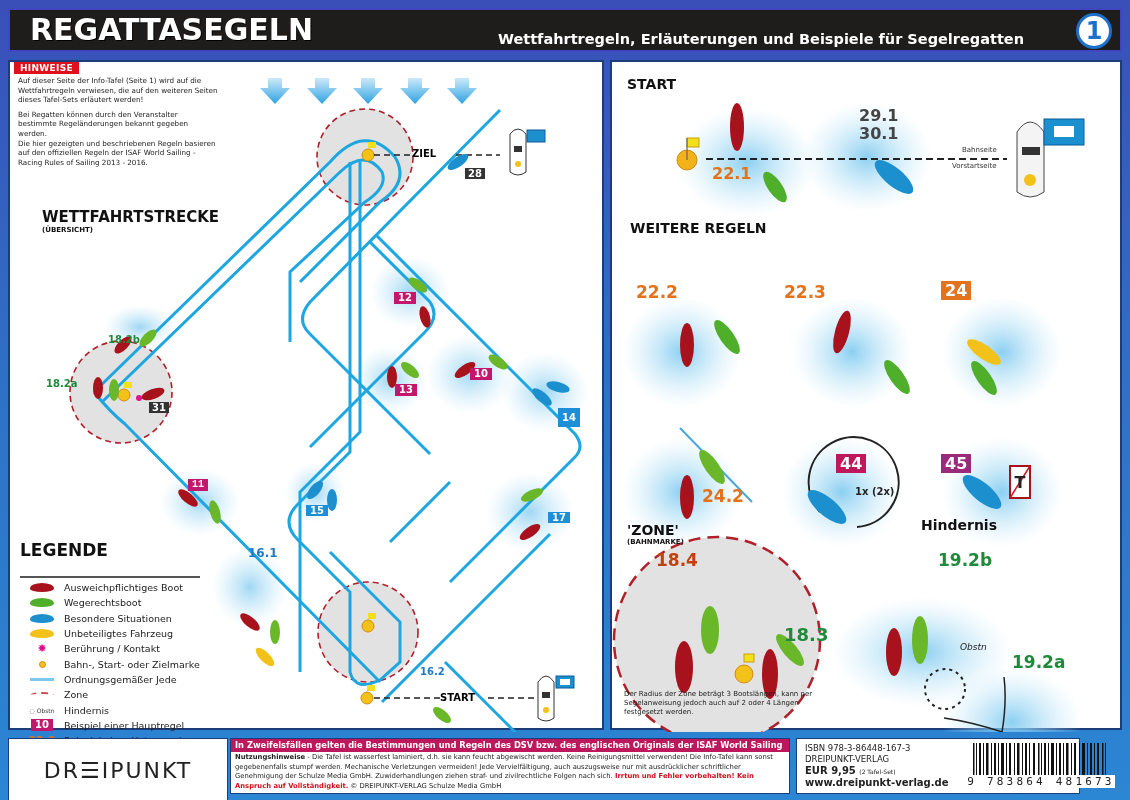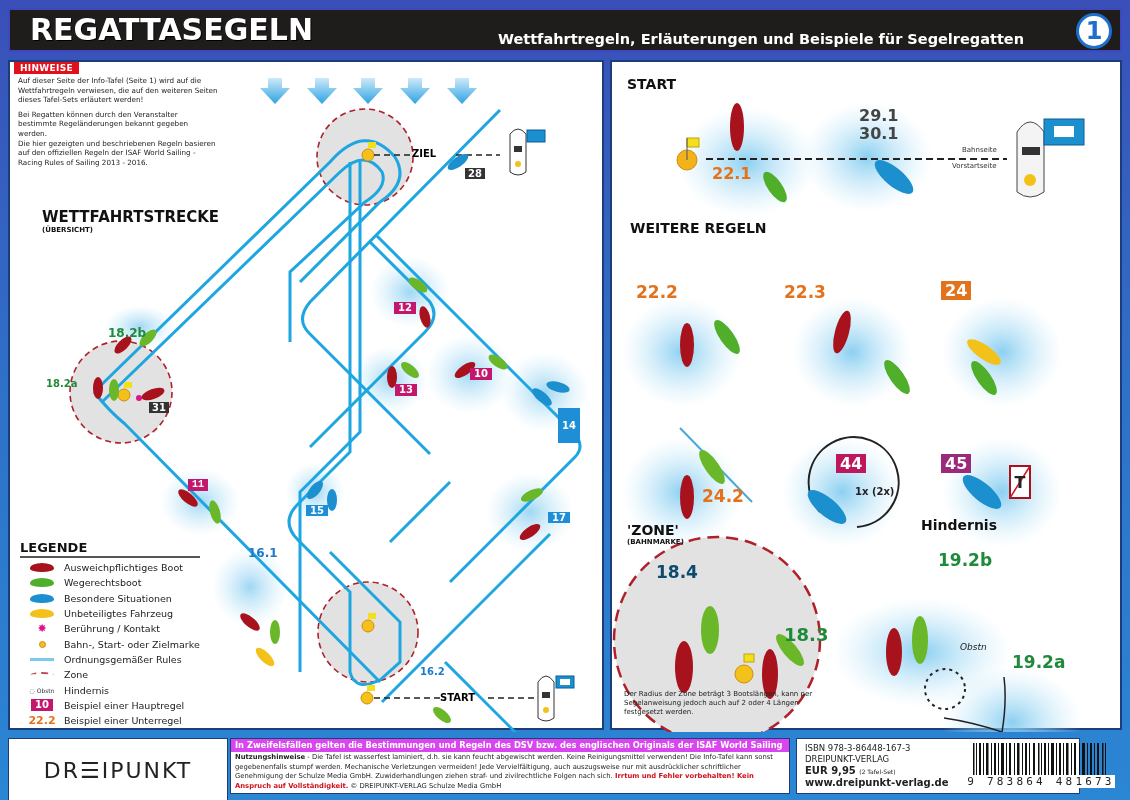--- a/index.html
+++ b/index.html
@@ -35,42 +35,42 @@
     position: absolute; left: 4px; top: 0px; background: #e0101d; color: #fff;
     font-weight: bold; font-size: 9px; padding: 1px 6px; letter-spacing: 0.3px; text-align: center;
   }
   .hinweise-text {
     position: absolute; left: 8px; top: 14px; width: 200px; font-size: 7.2px; line-height: 9.6px; color: #222;
   }
   .hinweise-text p { margin-bottom: 5px; }
   .section-title { position: absolute; font-weight: bold; color: #111; }
   .section-sub { position: absolute; font-weight: bold; font-size: 7px; color: #111; }
   .legend { position: absolute; left: 10px; top: 478px; width: 180px; }
-  .legend-title { font-weight: bold; font-size: 13px; color: #111; border-bottom: 2px solid #555; padding-bottom: 1px; margin-bottom: 2px; }
+  .legend-title { font-weight: bold; font-size: 17px; color: #111; border-bottom: 2px solid #555; padding-bottom: 16px; margin-bottom: 2px; }
   .legend-row { display: flex; align-items: center; height: 15.3px; }
   .legend-sym { width: 44px; display: flex; justify-content: center; align-items: center; }
   .legend-label { font-size: 9.5px; color: #222; }
   .boat-sym { width: 24px; height: 9px; border-radius: 50% 50% 50% 50% / 60% 60% 40% 40%; }
   .badge-main { background: #c2176d; color: #fff; font-weight: bold; font-size: 10px; padding: 0 4px; line-height: 12px; }
   .badge-sub { color: #e3721c; font-weight: bold; font-size: 11px; }
   .svg-layer { position: absolute; left: 0; top: 0; }
   .lbl { position: absolute; font-weight: bold; }
   .footer {
     position: absolute; left: 8px; top: 738px; width: 1114px; height: 56px;
   }
   .footer-logo {
     position: absolute; left: 0; top: 0; width: 220px; height: 64px; background: #fff;
     border: 1px solid #1b3d7a; display: flex; align-items: center; justify-content: center;
     font-size: 22px; color: #222; letter-spacing: 2px; font-family: "DejaVu Sans", sans-serif;
   }
   .footer-center {
     position: absolute; left: 222px; top: 0; width: 560px; height: 56px; background: #fff; border: 1px solid #1b3d7a;
   }
   .footer-headline {
-    background: #d946ef; color: #fff; font-weight: bold; font-size: 8.3px; padding: 1px 4px; height: 13px; line-height: 11px;
+    background: #be185d; color: #fff; font-weight: bold; font-size: 8.3px; padding: 1px 4px; height: 13px; line-height: 11px;
   }
   .footer-body { font-size: 6.8px; line-height: 9.5px; color: #222; padding: 1px 4px; }
   .footer-body .bold { font-weight: bold; }
   .footer-body .red { font-weight: bold; color: #d0101d; }
   .footer-right {
     position: absolute; left: 788px; top: 0; width: 284px; height: 56px; background: #fff; border: 1px solid #1b3d7a;
   }
   .isbn-block { position: absolute; left: 8px; top: 4px; font-size: 8.5px; line-height: 11px; color: #222; }
   .isbn-block .price { font-weight: bold; font-size: 10px; }
   .isbn-block .price small { font-weight: normal; font-size: 6px; }
@@ -211,27 +211,27 @@
       <ellipse cx="255" cy="595" rx="12" ry="5" transform="rotate(45 255 595)" fill="#f2c21a"></ellipse>
       <ellipse cx="305" cy="428" rx="11" ry="5" transform="rotate(-50 305 428)" fill="#1c8fcf"></ellipse>
       <ellipse cx="322" cy="438" rx="5" ry="11" fill="#1c8fcf"></ellipse>
       <ellipse cx="432" cy="653" rx="11" ry="5" transform="rotate(40 432 653)" fill="#6ab82a"></ellipse>
       <ellipse cx="425" cy="684" rx="11" ry="5" transform="rotate(-40 425 684)" fill="#a8121c"></ellipse>
     </g>
   </svg>
 
   <div class="lbl" style="left:402px; top:86px; font-size:10px;">ZIEL</div>
   <div class="lbl" style="left:455px; top:106px; font-size:10px; background:#333; color:#fff; padding:0 3px;">28</div>
-  <div class="lbl" style="left:98px; top:264px; font-size:12px; color:#1f8a3a;">18.2b</div>
+  <div class="lbl" style="left:98px; top:272px; font-size:10px; color:#1f8a3a;">18.2b</div>
   <div class="lbl" style="left:36px; top:316px; font-size:10px; color:#1f8a3a;">18.2a</div>
   <div class="lbl" style="left:139px; top:340px; font-size:10px; background:#333; color:#fff; padding:0 3px;">31</div>
-  <div class="lbl badge-main" style="left:384px; top:240px;text-align:center;">12</div>
+  <div class="lbl badge-main" style="left:384px; top:230px;text-align:center;">12</div>
   <div class="lbl badge-main" style="left:385px; top:322px;">13</div>
   <div class="lbl badge-main" style="left:460px; top:306px;">10</div>
-  <div class="lbl" style="left:548px; top:346px; font-size:10px; background:#1e8fd6; color:#fff; padding:12px 4px;">14</div>
+  <div class="lbl" style="left:548px; top:346px; font-size:10px; background:#1e8fd6; color:#fff; padding:4px 4px;">14</div>
   <div class="lbl badge-main" style="left:178px; top:417px;font-family:Liberation Mono, monospace;">11</div>
   <div class="lbl" style="left:296px; top:443px; font-size:10px; background:#1e8fd6; color:#fff; padding:0 4px;">15</div>
   <div class="lbl" style="left:538px; top:450px; font-size:10px; background:#1e8fd6; color:#fff; padding:0 4px;">17</div>
   <div class="lbl" style="left:238px; top:484px; font-size:12px; color:#1e7ac8;">16.1</div>
   <div class="lbl" style="left:410px; top:604px; font-size:10px; color:#1e7ac8;">16.2</div>
   <div class="lbl" style="left:430px; top:630px; font-size:10px;">START</div>
 
   <div class="legend">
     <div class="legend-title">LEGENDE</div>
     <div class="legend-row">
@@ -267,21 +267,21 @@
     <div class="legend-row">
       <div class="legend-sym">
           <span style="display:inline-block; width:7px; height:7px; border-radius:50%; background:#f2c21a; border:1px solid #d48a10;"></span>
         </div>
       <div class="legend-label">Bahn-, Start- oder Zielmarke</div>
     </div>
     <div class="legend-row">
       <div class="legend-sym">
           <span style="display:inline-block; width:24px; height:3px; background:#7cc8ee;"></span>
         </div>
-      <div class="legend-label">Ordnungsgemäßer Rules</div>
+      <div class="legend-label">Ordnungsgemäßer Jede</div>
     </div>
     <div class="legend-row">
       <div class="legend-sym">
           <span style="display:inline-block; width:24px; height:6px; border-top:2px dashed #c54a52; border-radius:50% 50% 0 0;"></span>
         </div>
       <div class="legend-label">Zone</div>
     </div>
     <div class="legend-row">
       <div class="legend-sym">
           <span style="font-size:6px; color:#333;">◌ <span>Obstn</span></span>
@@ -381,21 +381,21 @@
   <div class="lbl" style="left:24px; top:220px; font-size:17px; color:#e3721c;">22.2</div>
   <div class="lbl" style="left:172px; top:220px; font-size:17px; color:#e3721c;">22.3</div>
   <div class="lbl" style="left:329px; top:219px; font-size:16px; background:#e3721c; color:#fff; padding:0 4px;">24</div>
   <div class="lbl" style="left:90px; top:424px; font-size:17px; color:#e3721c;">24.2</div>
   <div class="lbl" style="left:224px; top:392px; font-size:16px; background:#be185d; color:#fff; padding:0 4px;">44</div>
   <div class="lbl" style="left:243px; top:424px; font-size:10px; color:#222;">1x (2x)</div>
   <div class="lbl" style="left:329px; top:392px; font-size:16px; background:#9c2a7a; color:#fff; padding:0 4px;">45</div>
 
   <div class="section-title" style="left:15px; top:460px; font-size:14px;">'ZONE'</div>
   <div class="section-sub" style="left:15px; top:476px;">(BAHNMARKE)</div>
-  <div class="lbl" style="left:44px; top:500px; font-size:17px; color:#0c4a6e;">18.4</div>
+  <div class="lbl" style="left:44px; top:488px; font-size:17px; color:#c2410c;">18.4</div>
   <div class="lbl" style="left:172px; top:562px; font-size:18px; color:#1f8a3a;">18.3</div>
   <div style="position:absolute; left:12px; top:628px; width:200px; font-size:7px; line-height:9px; color:#222;">Der Radius der Zone beträgt 3 Bootslängen, kann per Segelanweisung jedoch auch auf 2 oder 4 Längen festgesetzt werden.</div>
 
   <div class="section-title" style="left:309px; top:455px; font-size:14px;">Hindernis</div>
   <div class="lbl" style="left:326px; top:488px; font-size:17px; color:#1f8a3a;">19.2b</div>
   <div class="lbl" style="left:400px; top:590px; font-size:17px; color:#1f8a3a;">19.2a</div>
   <div style="position:absolute; left:348px; top:580px; font-size:9px; font-style:italic; color:#222;">Obstn</div>
 </div>
 
 <div class="footer">

